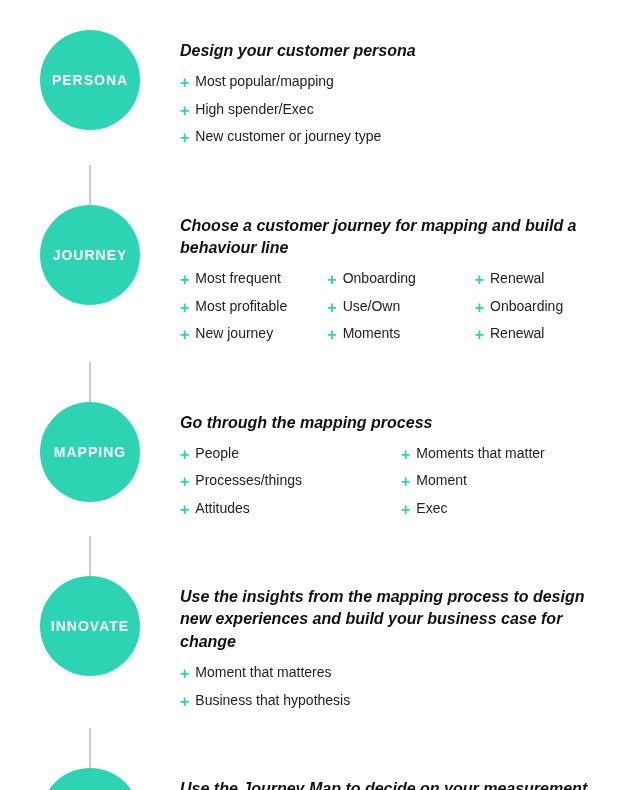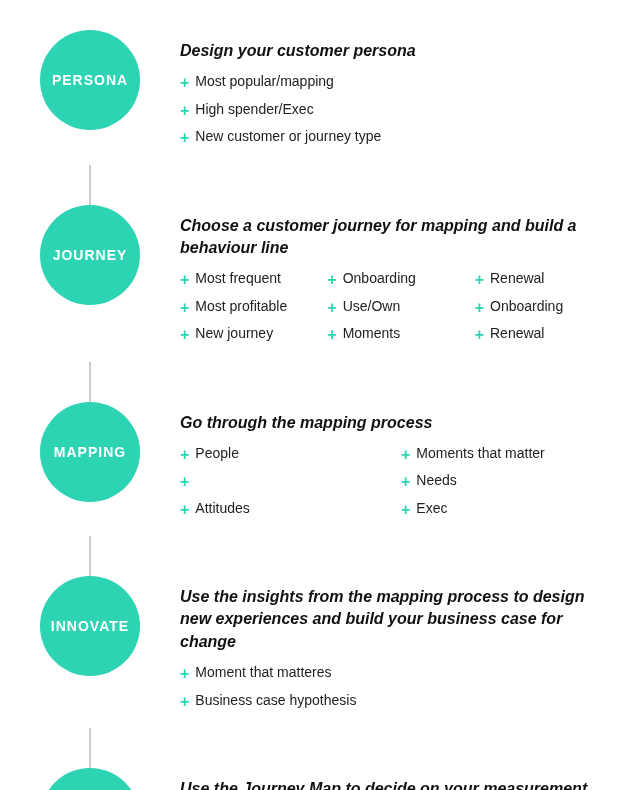--- a/index.html
+++ b/index.html
@@ -204,34 +204,35 @@
         <div class="right-col">
           <div class="step-title">Go through the mapping process</div>
           <div class="bullet-columns">
             <div class="bullet-col">
               <div class="bullet-item">
                 <span class="bullet-icon">+</span>
                 <span>People</span>
               </div>
               <div class="bullet-item">
                 <span class="bullet-icon">+</span>
+                <span>Processes/things</span>
               </div>
               <div class="bullet-item">
                 <span class="bullet-icon">+</span>
                 <span>Attitudes</span>
               </div>
             </div>
             <div class="bullet-col">
               <div class="bullet-item">
                 <span class="bullet-icon">+</span>
                 <span>Moments that matter</span>
               </div>
               <div class="bullet-item">
                 <span class="bullet-icon">+</span>
-                <span>Needs</span>
+                <span>Moment</span>
               </div>
               <div class="bullet-item">
                 <span class="bullet-icon">+</span>
                 <span>Exec</span>
               </div>
             </div>
           </div>
         </div>
       </div>
       <div class="line-segment">
@@ -246,21 +247,21 @@
         <div class="right-col">
           <div class="step-title">Use the insights from the mapping process to design new experiences and build your business case for change</div>
           <div class="bullet-columns">
             <div class="bullet-col">
               <div class="bullet-item">
                 <span class="bullet-icon">+</span>
                 <span>Moment that matteres</span>
               </div>
               <div class="bullet-item">
                 <span class="bullet-icon">+</span>
-                <span>Business case hypothesis</span>
+                <span>Business that hypothesis</span>
               </div>
             </div>
           </div>
         </div>
       </div>
       <div class="line-segment">
         <div class="v-line"></div>
       </div>
     </div>
     <div class="step-wrapper">

